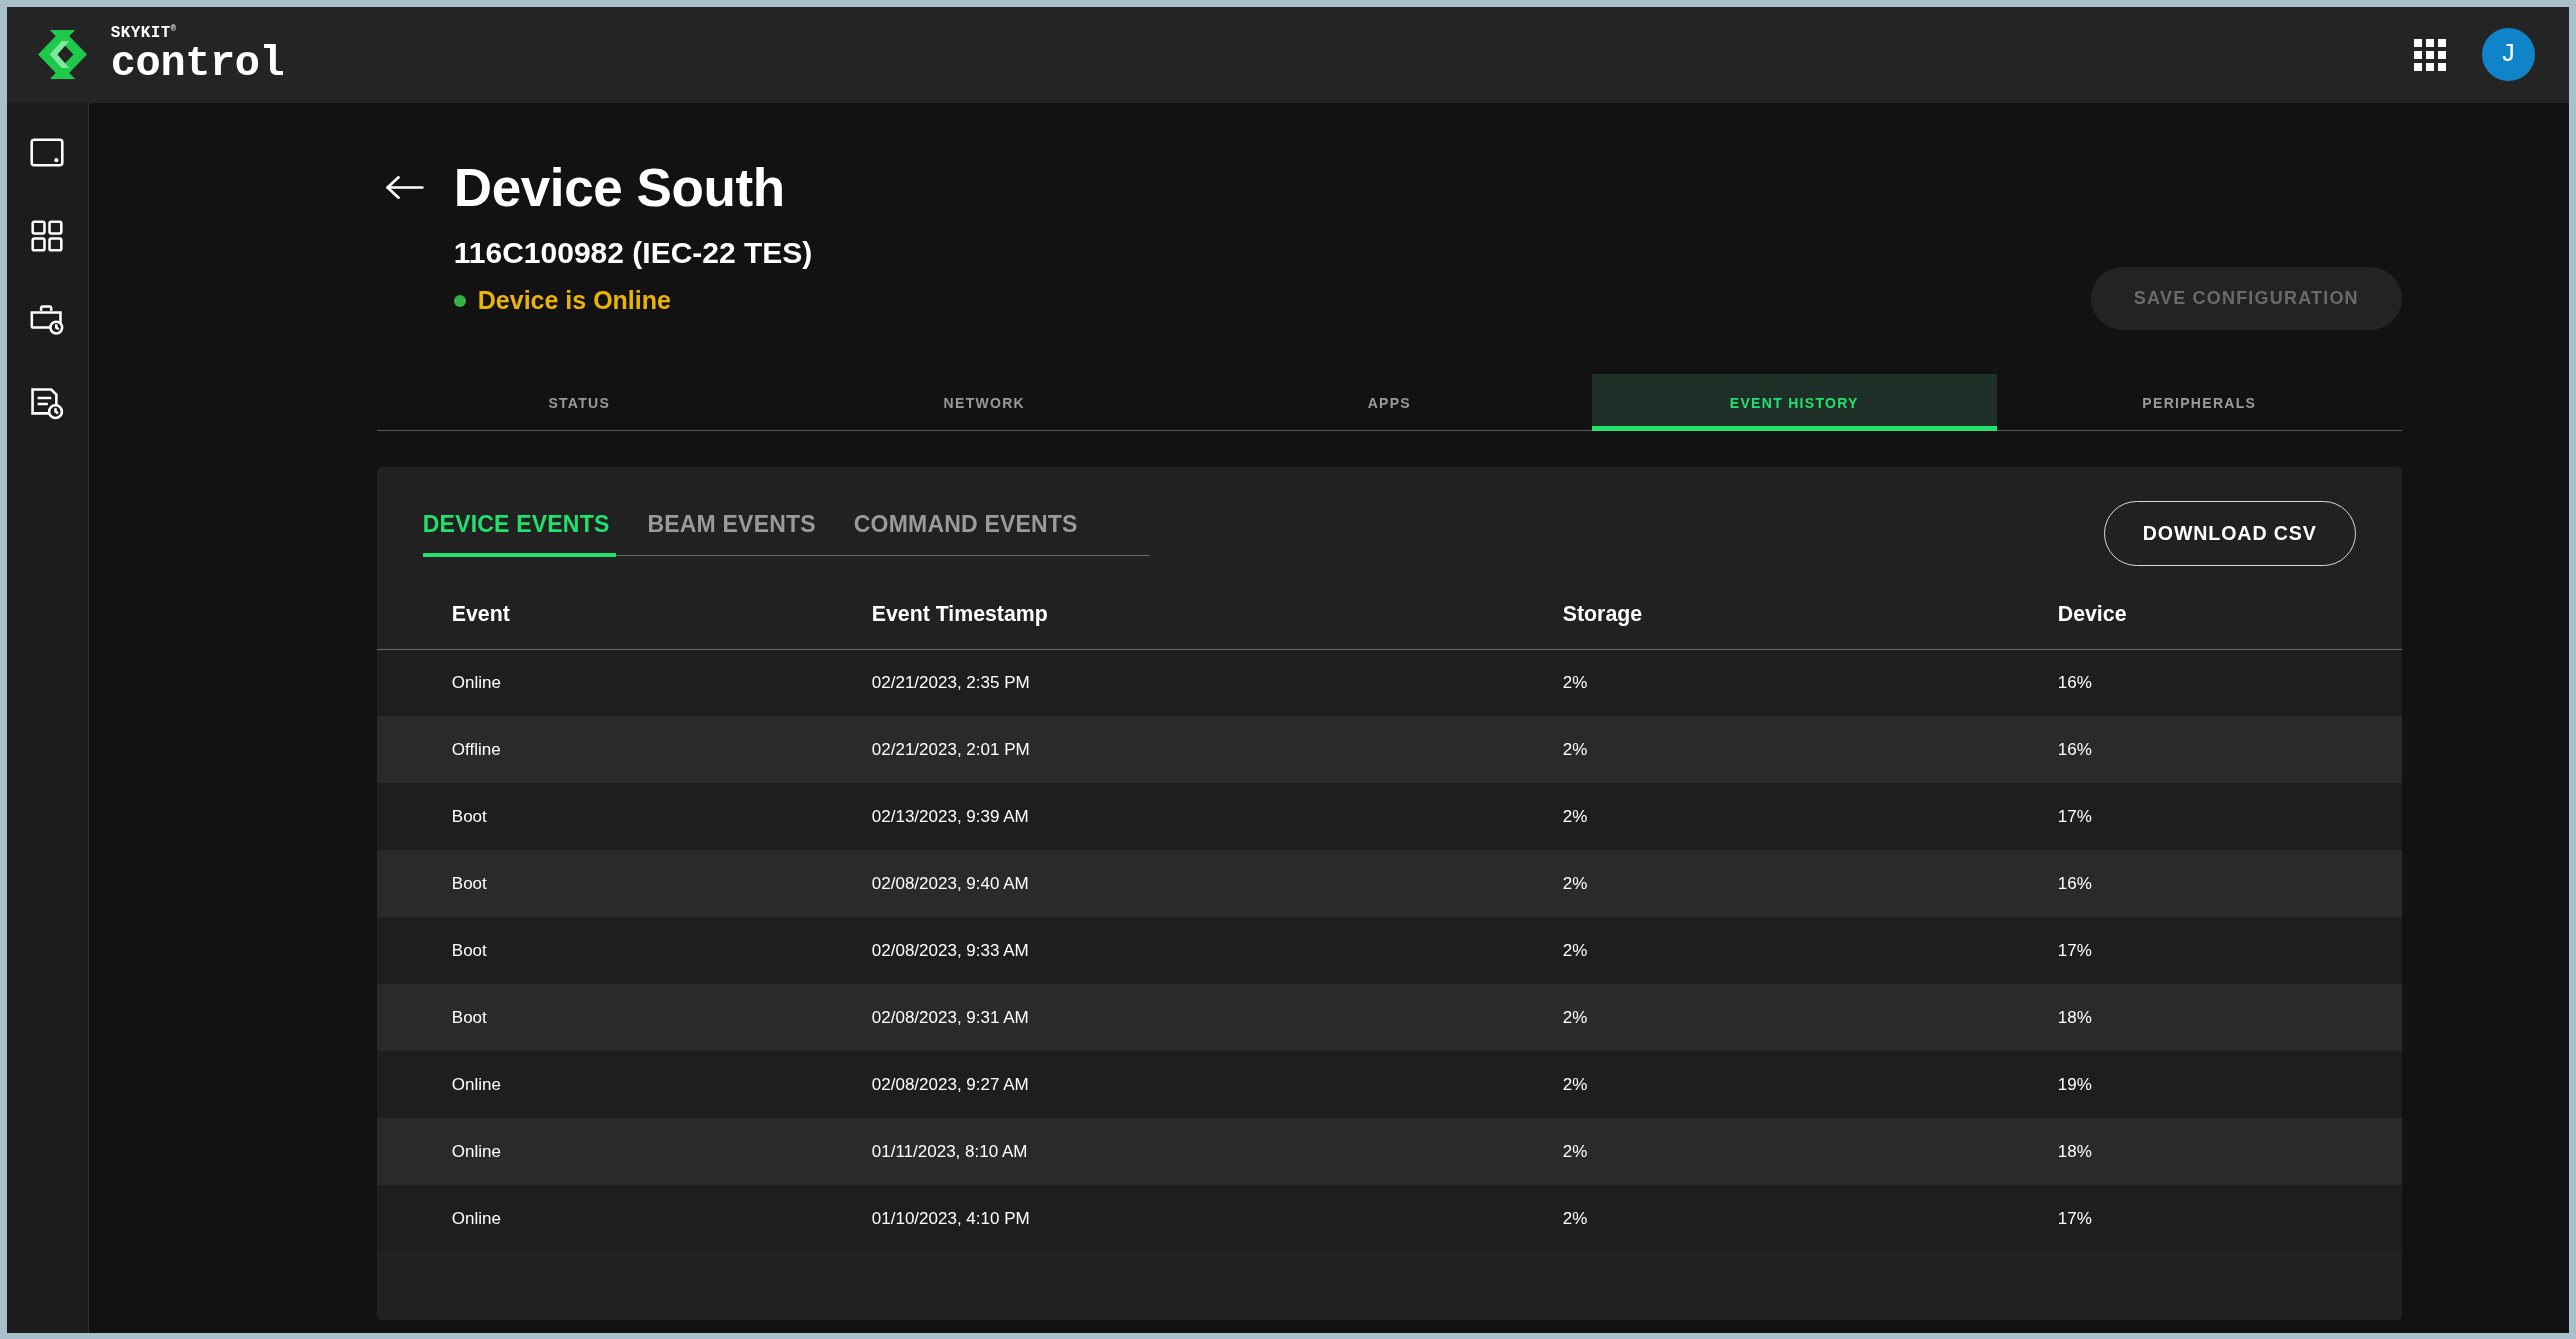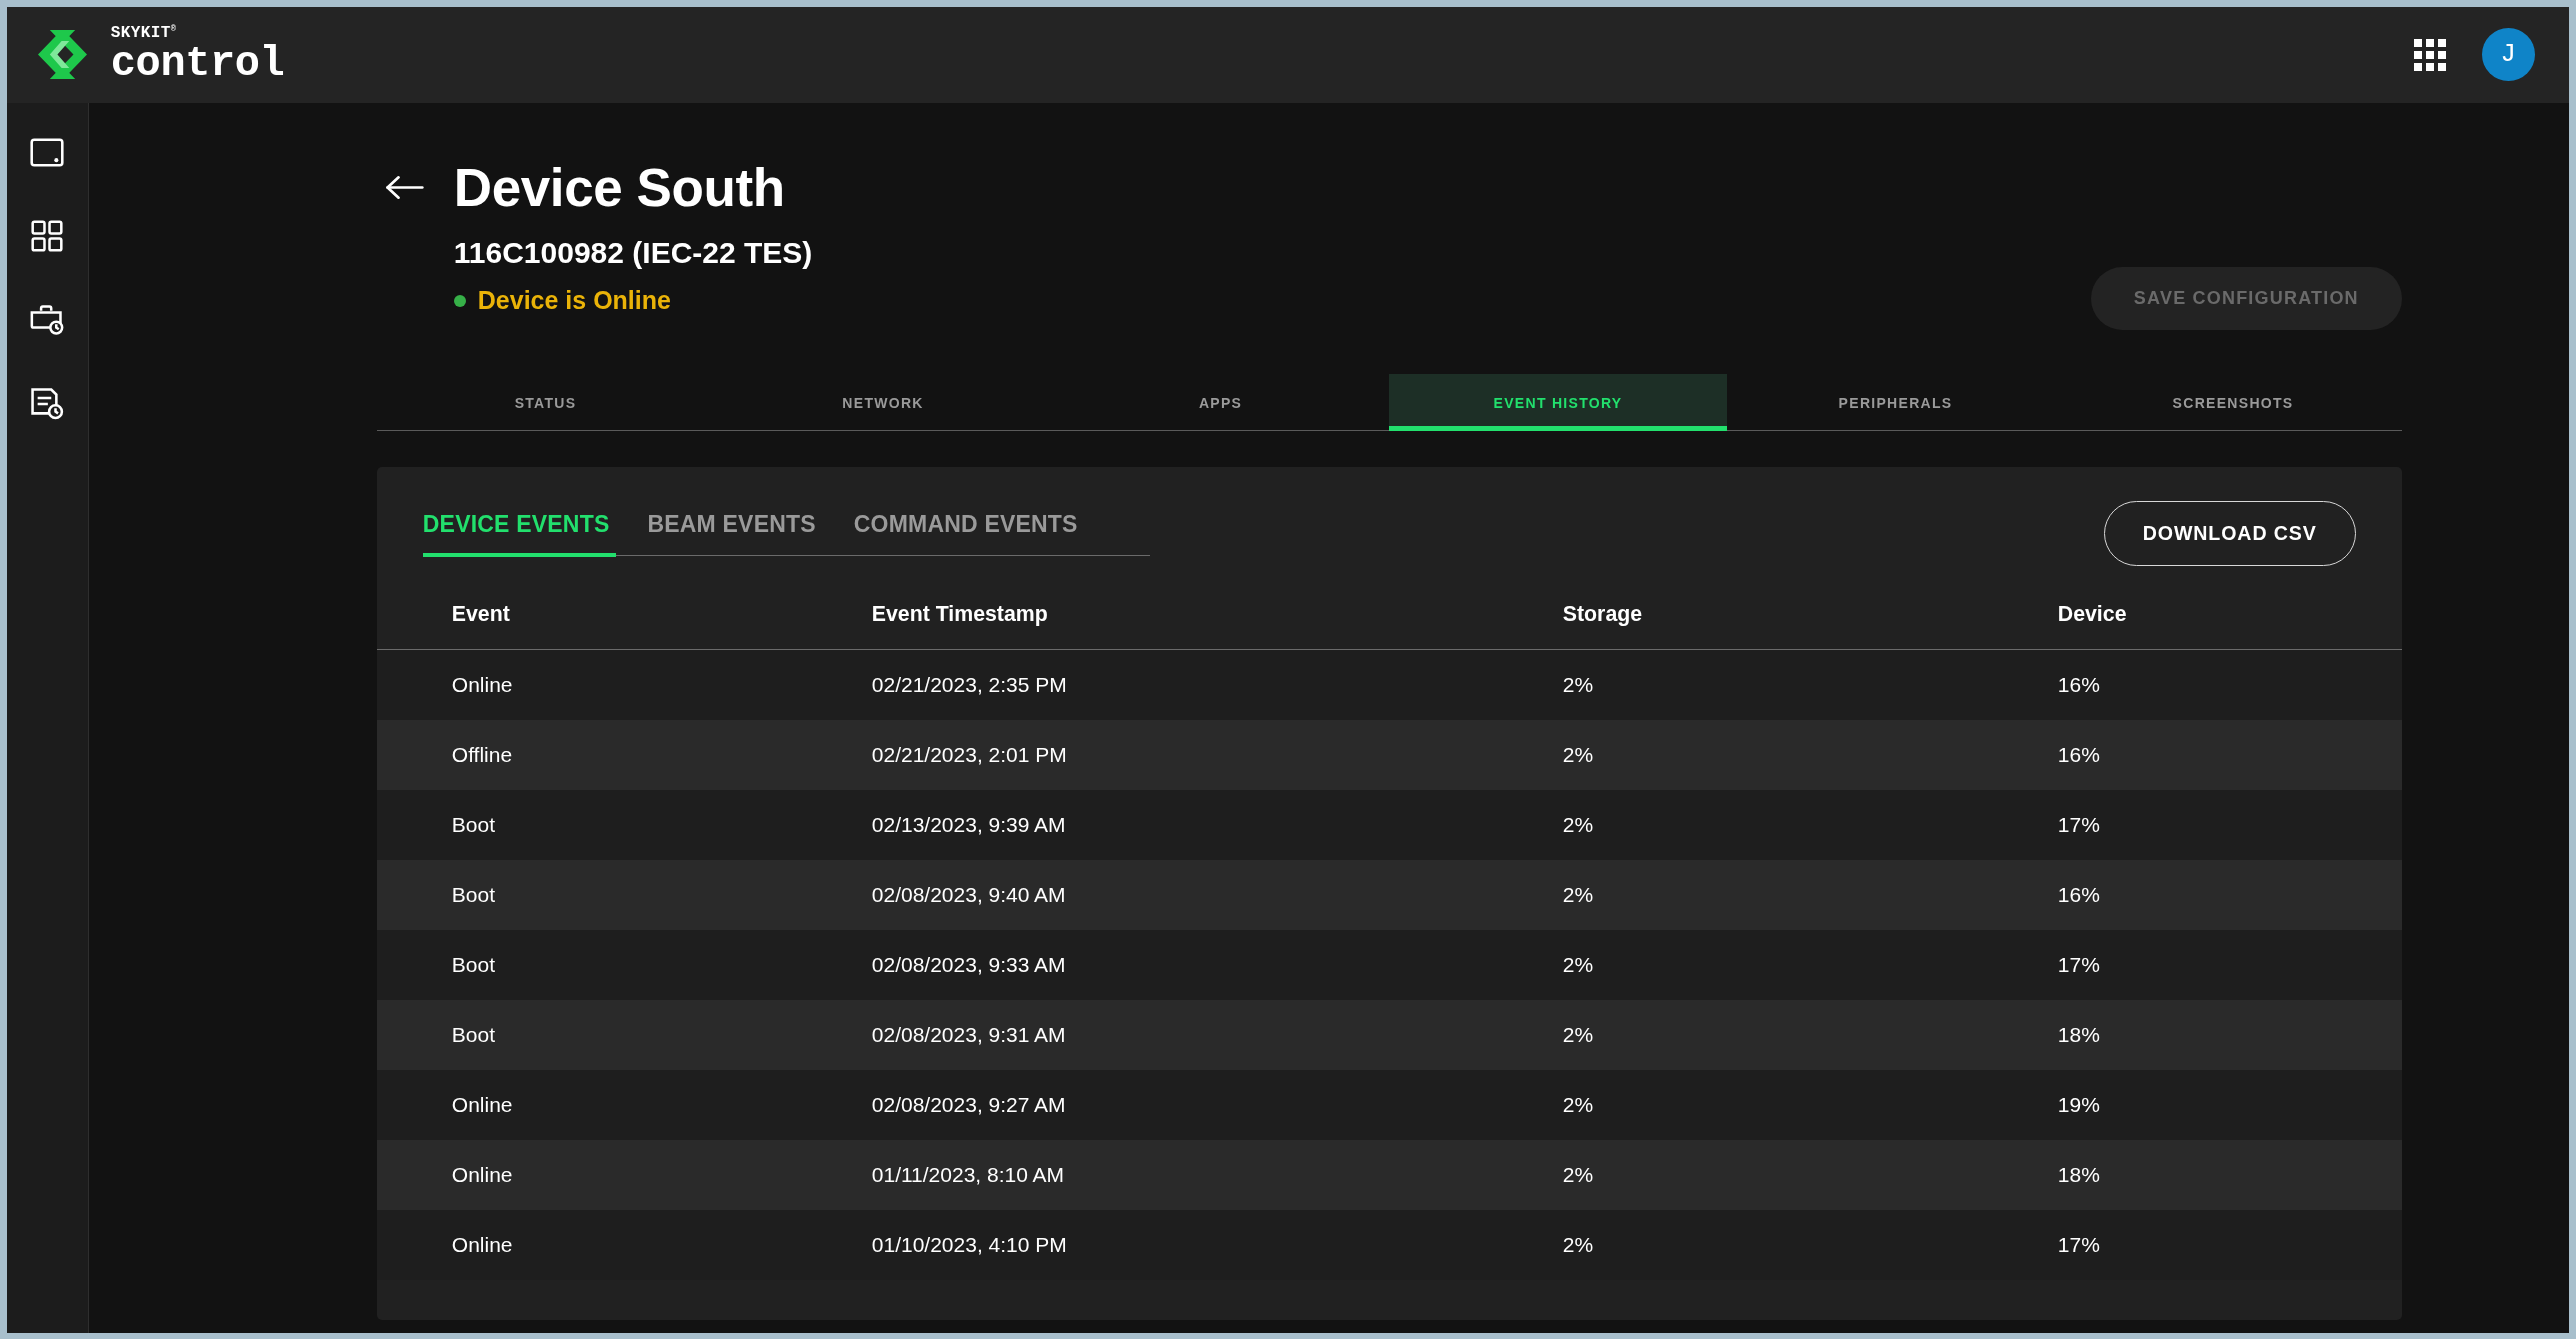--- a/index.html
+++ b/index.html
@@ -291,21 +291,21 @@
     color: #ffffff;
     font-size: 21.3px;
     font-weight: bold;
     padding: 0 0 22px 0;
     border-bottom: 1.7px solid #6b6b6b;
   }
   .tbl thead tr th:first-child { padding-left: 75px; }
   .tbl thead tr th:last-child  { padding-right: 0; }
   .tbl td {
     color: #ffffff;
-    font-size: 21px;
+    font-size: 17px;
     padding: 23px 0;
     border: none;
     height: 67px;
   }
   .tbl tbody tr td:first-child { padding-left: 75px; }
   .tbl tbody tr:nth-child(odd)  { background: #1e1e1e; }
   .tbl tbody tr:nth-child(even) { background: #2a2a2a; }
 
   .col-event { width: 495px; }
   .col-ts    { width: 691px; }
@@ -413,21 +413,20 @@
         </div>
         <button class="save-btn">SAVE CONFIGURATION</button>
       </div>
 
       <div class="main-tabs">
         <div class="main-tab">STATUS</div>
         <div class="main-tab">NETWORK</div>
         <div class="main-tab">APPS</div>
         <div class="main-tab active">EVENT HISTORY</div>
         <div class="main-tab">PERIPHERALS</div>
-        <div class="main-tab">SCREENSHOTS</div>
       </div>
 
       <div class="card">
         <div class="card-top">
           <div class="subtabs">
             <div class="subtab active">DEVICE EVENTS</div>
             <div class="subtab">BEAM EVENTS</div>
             <div class="subtab">COMMAND EVENTS</div>
           </div>
           <button class="csv-btn">DOWNLOAD CSV</button>

